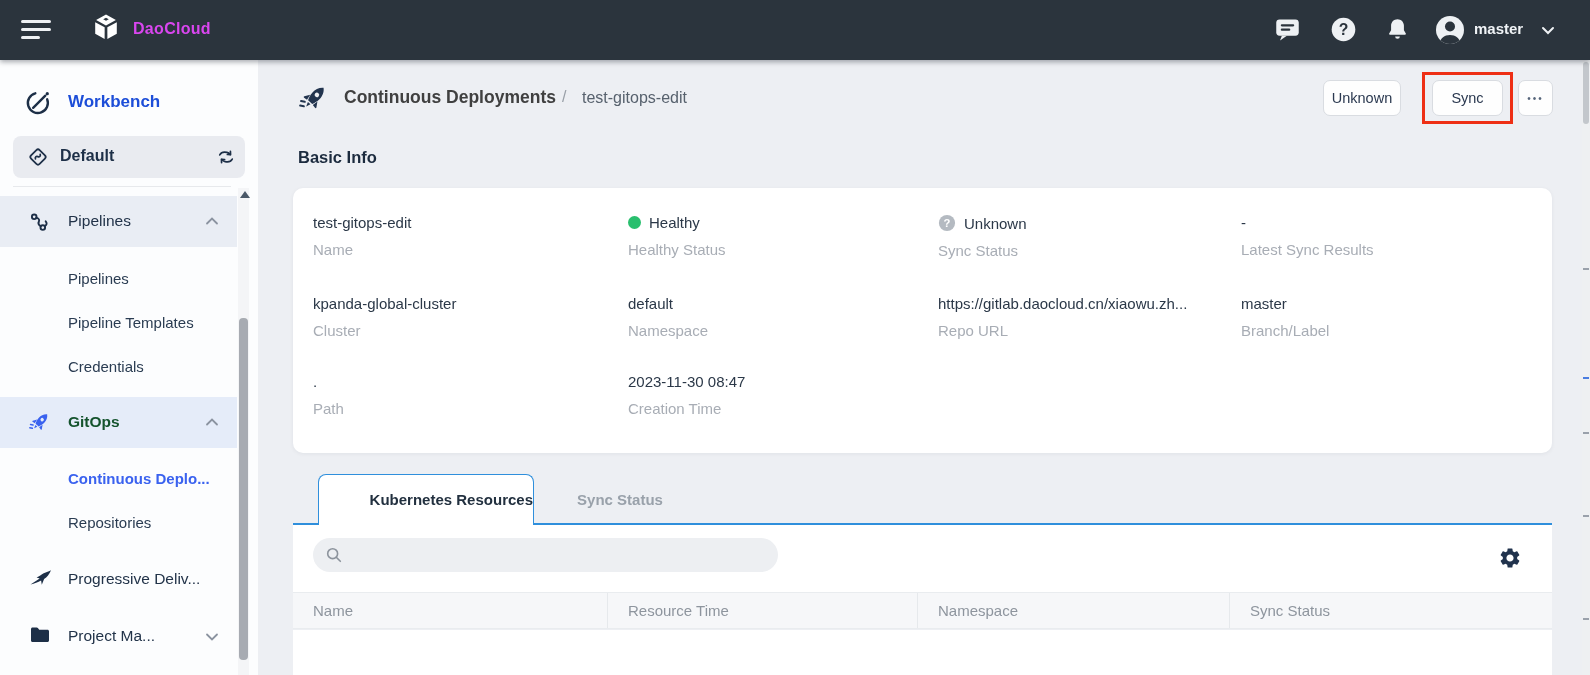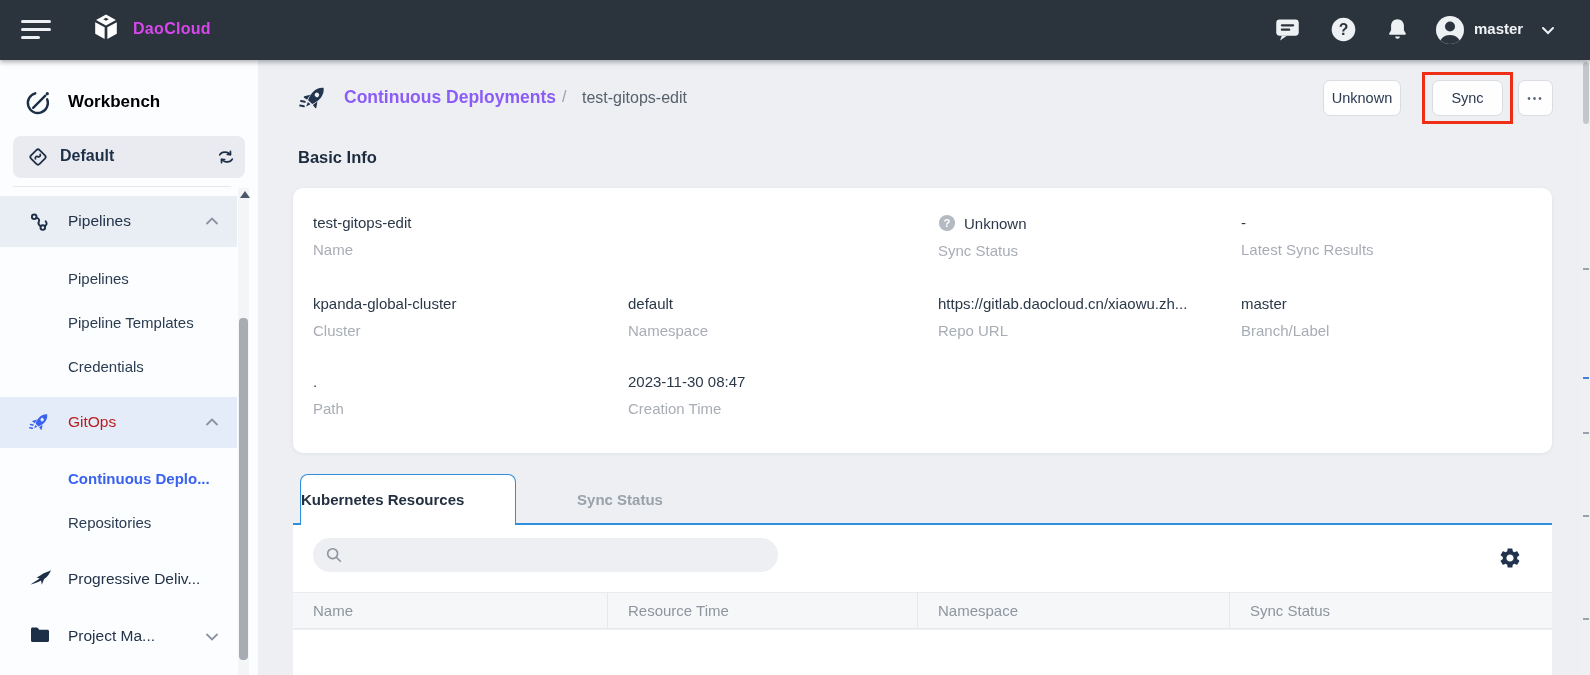--- a/index.html
+++ b/index.html
@@ -16,62 +16,62 @@
   .hamburger i:nth-child(2){ top:8px; width:30px; }
   .hamburger i:nth-child(3){ top:16px; width:19px; }
   .brand { left:88px; top:11px; display:flex; align-items:center; gap:9px; }
   .brand-text { color:#d946ef; font-size:16px; font-weight:700; letter-spacing:.3px; }
   .tb-icon { top:16px; width:27px; height:27px; cursor:pointer; }
   .tb-user { left:1474px; top:20px; color:#f0f3f6; font-size:15px; font-weight:600; }
 
   
   .sidebar { left:0; top:60px; width:258px; height:615px; background:#fcfdfe; z-index:10; }
   .workbench-row { left:0; top:24px; width:258px; height:40px; cursor:pointer; }
-  .workbench-row .txt { position:absolute; left:68px; top:8px; font-size:17px; font-weight:600; color:#000000; }
+  .workbench-row .txt { position:absolute; left:68px; top:8px; font-size:17px; font-weight:600; color:#1d4ed8; }
   .ws-box { left:13px; top:76px; width:232px; height:42px; background:#e9ebf0; border-radius:8px; cursor:pointer; }
   .ws-box .txt { position:absolute; left:47px; top:11px; font-size:16px; font-weight:600; color:#1d2f47; }
   .sb-divider { left:13px; top:126px; width:218px; height:1px; background:#e7e9ec; }
   .sb-group { left:0; width:237px; height:51px; cursor:pointer; }
   .sb-group .txt { position:absolute; left:68px; top:16px; font-size:15.5px; font-weight:500; color:#223349; }
   .g-pipelines { top:136px; background:#e9edf4; }
   .g-gitops { top:337px; background:#e5ecf9; }
-  .g-gitops .txt { color:#b91c1c; }
+  .g-gitops .txt { color:#14532d;font-weight:bold; }
   .sb-item { left:68px; height:30px; font-size:15px; color:#2a3c52; cursor:pointer; white-space:nowrap; }
   .sb-item.active { color:#3a62ef;font-weight:bold; }
   .sb-leaf { left:0; width:237px; height:44px; cursor:pointer; }
   .sb-leaf .txt { position:absolute; left:68px; top:12px; font-size:15.5px; font-weight:500; color:#223349; white-space:nowrap; }
   .sb-scroll-track { left:238px; top:128px; width:11px; height:487px; background:#f4f5f7; }
   .sb-scroll-thumb { left:239px; top:258px; width:9px; height:342px; background:#a7abb2; border-radius:4px; cursor:pointer; }
   .sb-scroll-up { left:240px; top:131px; width:0; height:0; border-left:5px solid transparent;
                   border-right:5px solid transparent; border-bottom:7px solid #4a5868; cursor:pointer; }
 
   
-  .crumb-root { left:344px; top:87px; font-size:17.5px; font-weight:700; color:#8b5cf6; cursor:pointer; }
+  .crumb-root { left:344px; top:87px; font-size:17.5px; font-weight:700; color:#404040; cursor:pointer; }
   .crumb-sep { left:562px; top:88px; font-size:16px; color:#9aa0a8; }
   .crumb-cur { left:582px; top:89px; font-size:16px; color:#57616d; }
   .btn { background:#fefefe; border:1px solid #d9dce1; border-radius:7px; color:#2b3950;
          font-size:14.5px; font-family:inherit; cursor:pointer; }
   .btn-update { left:1323px; top:80px; width:78px; height:36px; }
   .btn-sync { left:1432px; top:80px; width:71px; height:36px; }
   .btn-more { left:1518px; top:80px; width:35px; height:36px; font-size:10px; letter-spacing:2px; color:#56657a; }
   .red-box { left:1422px; top:72px; width:91px; height:52px; border:3px solid #ee2f15; z-index:30; pointer-events:none; }
   .section-title { left:298px; top:148px; font-size:16.5px; font-weight:700; color:#1c2b3e; }
 
   
   .card { left:293px; top:188px; width:1259px; height:265px; background:#fff; border-radius:10px;
           box-shadow:0 1px 4px rgba(25,35,50,.06); }
   .fld { position:absolute; }
   .fld .v { font-size:15px; font-weight:500; color:#2b3848; white-space:nowrap; display:flex; align-items:center; gap:8px; }
   .fld .l { font-size:15px; color:#a8adb5; margin-top:10px; }
   .dot { width:13px; height:13px; border-radius:50%; background:#29bf6e; display:inline-block; }
 
   
   .tab-line { left:293px; top:523px; width:1259px; height:2px; background:#2f8fdc; z-index:1; }
-  .tab-active { left:300px; top:474px; width:216px; height:51px; background:#fff; border:1px solid #2f8fdc;
-                border-bottom:none; border-radius:8px 8px 0 0; z-index:2; text-align:left; line-height:49px;
+  .tab-active { left:318px; top:474px; width:216px; height:51px; background:#fff; border:1px solid #2f8fdc;
+                border-bottom:none; border-radius:8px 8px 0 0; z-index:2; text-align:right; line-height:49px;
                 font-size:15px; font-weight:700; color:#22303f; cursor:pointer; }
   .tab-idle { left:540px; top:474px; width:160px; height:51px; text-align:center; line-height:51px;
               font-size:15px; font-weight:700; color:#99a1aa; cursor:pointer; z-index:2; }
 
   
   .panel { left:293px; top:525px; width:1259px; height:67px; background:#fff; }
   .search-pill { position:absolute; left:20px; top:13px; width:465px; height:34px; background:#edeff2;
                  border-radius:17px; display:flex; align-items:center; padding:0 12px; }
   .search-pill input { flex:1; border:none; outline:none; background:transparent; font-size:14px;
                        color:#3a4552; margin-left:8px; font-family:inherit; }
@@ -243,20 +243,27 @@
   <button class="abs btn btn-more">•••</button>
   <div class="abs red-box"></div>
 
   <div class="abs section-title">Basic Info</div>
 
   <div class="abs card">
     <div class="fld" style="left:20px; top:26px">
       <div class="v">test-gitops-edit</div>
       <div class="l">Name</div>
     </div>
+    <div class="fld" style="left:335px; top:26px">
+      <div class="v">
+          <span class="dot"></span>
+          <span>Healthy</span>
+        </div>
+      <div class="l">Healthy Status</div>
+    </div>
     <div class="fld" style="left:645px; top:26px">
       <div class="v">
         <svg width="18" height="18" viewBox="0 0 20 20">
           <circle cx="10" cy="10" r="9" fill="#b4bac1"></circle>
           <text x="10" y="14.4" text-anchor="middle" font-size="12.5" font-weight="bold" fill="#fff">?</text>
         </svg>
         <span>Unknown</span>
       </div>
       <div class="l">Sync Status</div>
     </div>

